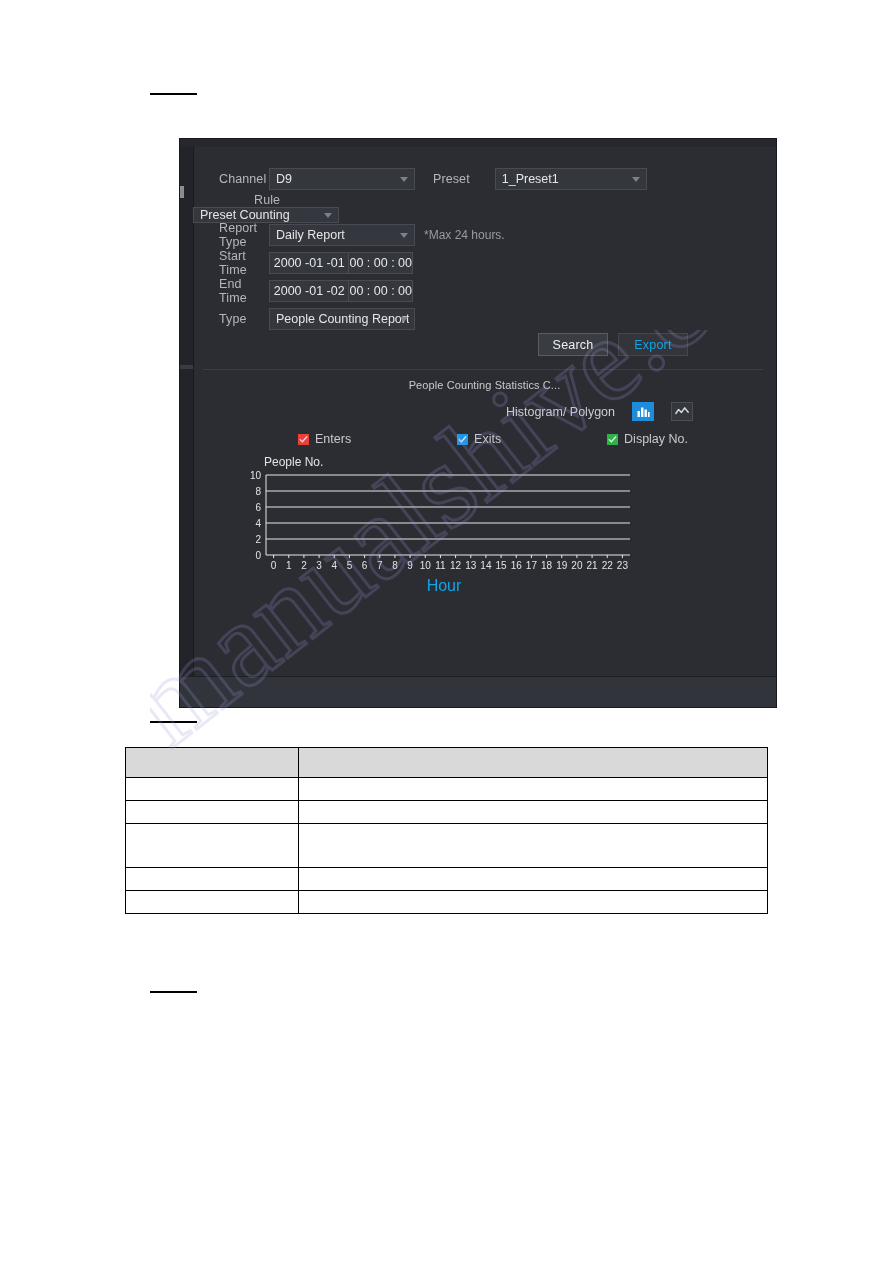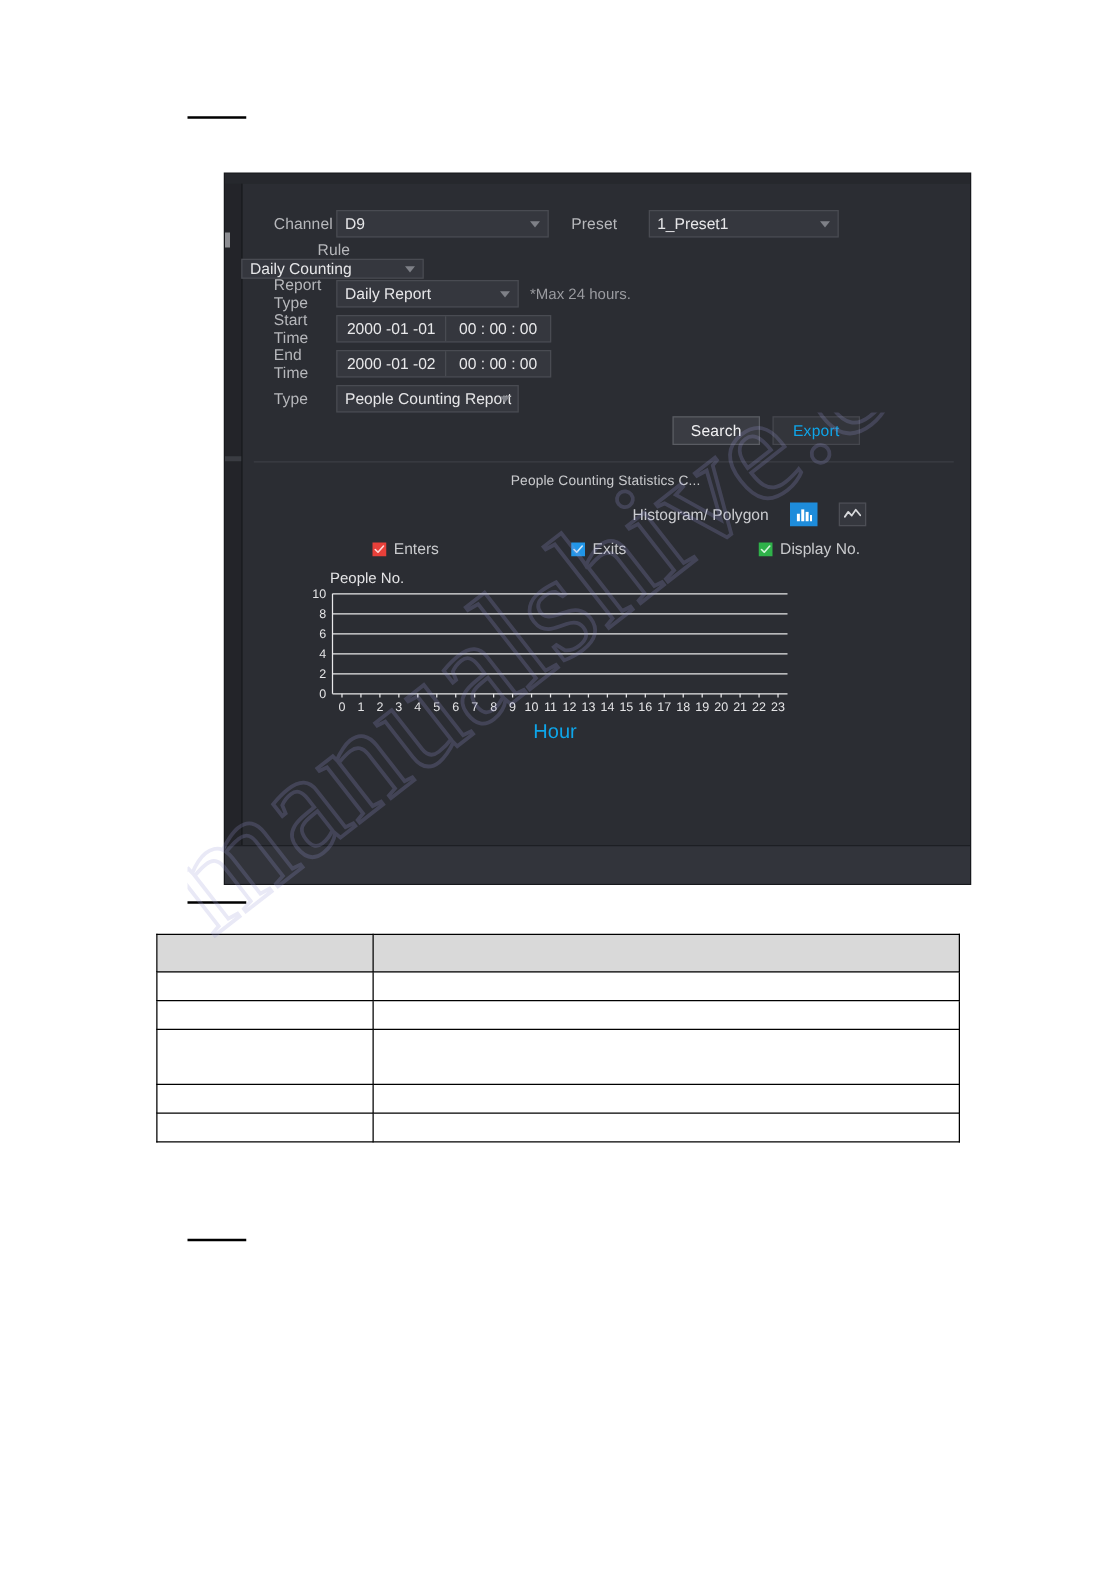--- a/index.html
+++ b/index.html
@@ -150,21 +150,21 @@
   }
 
   
   .datetime-box {
     height: 22px;
     background: #35373e;
     border: 1px solid #494b52;
     box-sizing: border-box;
     display: flex;
     align-items: stretch;
-    width: 172px;
+    width: 144px;
   }
   .dt-date, .dt-time {
     display: flex;
     align-items: center;
     justify-content: center;
     font-size: 12.5px;
     color: #e8e8ea;
     white-space: nowrap;
   }
   .dt-date { width: 86px; border-right: 1px solid #494b52; }
@@ -329,35 +329,35 @@
 
   <div id="left-rail">
     <div id="rail-tab"></div>
     <div id="rail-block"></div>
   </div>
 
   <div id="form-area">
 
     <div class="form-row" style="top:18px; width:100%;">
       <span class="field-label">Channel</span>
-      <div class="select-box" style="width:170px;">
+      <div class="select-box" style="width:146px;">
         <span class="sel-text">D9</span>
         <span class="caret"></span>
       </div>
       <span class="field-label" style="width:auto; padding-left:18px;">Preset</span>
       <div class="select-box" style="width:152px; margin-left:25px;">
         <span class="sel-text">1_Preset1</span>
         <span class="caret"></span>
       </div>
     </div>
 
     <div class="form-row" style="top:46px;flex-direction:column;">
       <span class="field-label">Rule</span>
       <div class="select-box" style="width:146px;">
-        <span class="sel-text">Daily Counting</span>
+        <span class="sel-text">Preset Counting</span>
         <span class="caret"></span>
       </div>
     </div>
 
     <div class="form-row" style="top:74px;">
       <span class="field-label">Report Type</span>
       <div class="select-box" style="width:146px;">
         <span class="sel-text">Daily Report</span>
         <span class="caret"></span>
       </div>

